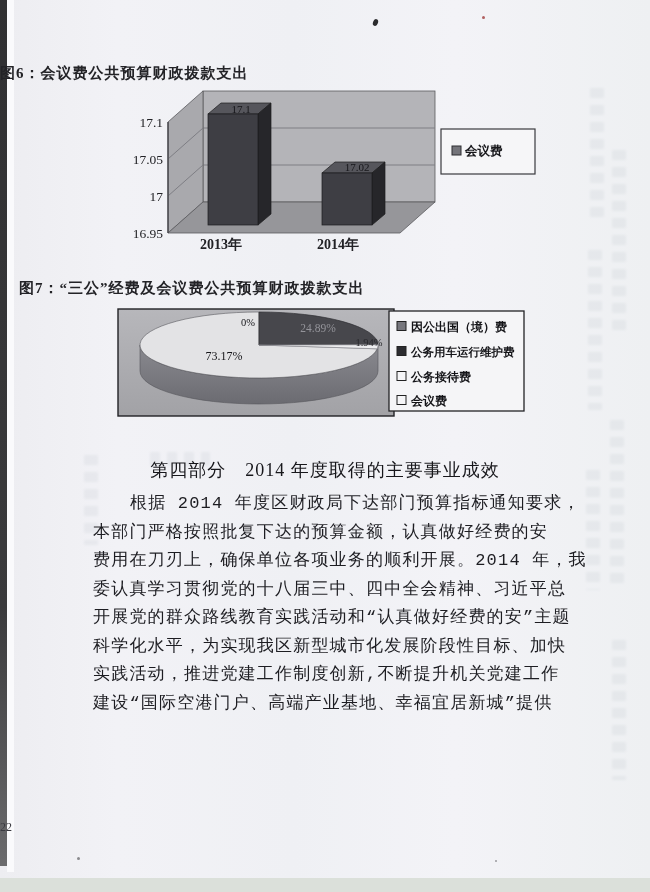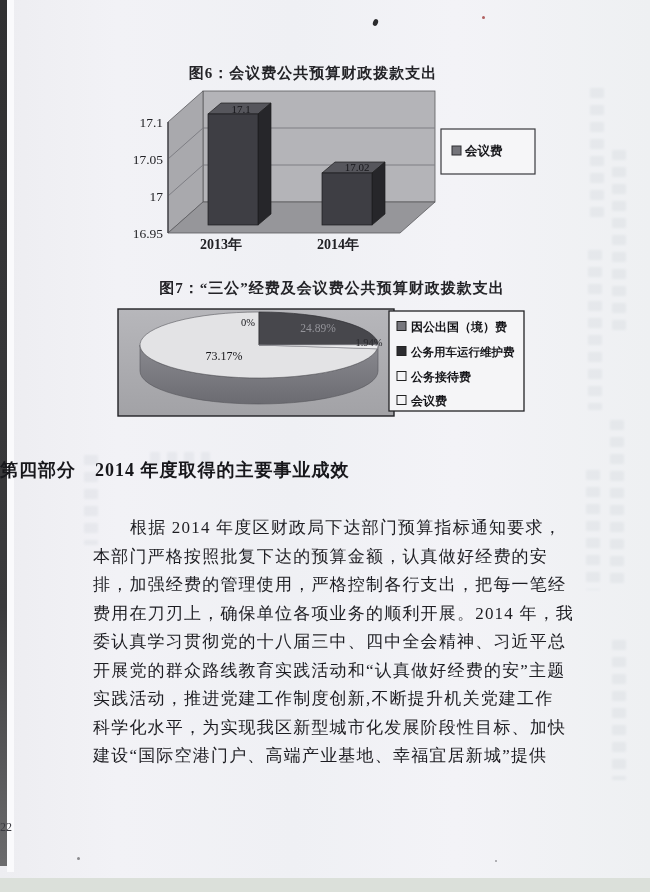--- a/index.html
+++ b/index.html
@@ -11,26 +11,26 @@
   
   .edge-left{position:absolute;left:0;top:0;width:7px;height:866px;
     background:linear-gradient(180deg,#303032 0%,#3a3a3c 70%,#6b6b6d 100%);}
   .edge-left-light{position:absolute;left:7px;top:0;width:7px;height:872px;background:#fafafc;}
   .edge-bottom{position:absolute;left:0;top:878px;width:650px;height:14px;background:#dbe0da;}
   .speck{position:absolute;border-radius:50%;}
   .smudge{position:absolute;width:14px;opacity:.08;filter:blur(1px);
     background:repeating-linear-gradient(180deg,#7c8598 0 10px,transparent 10px 17px);}
   .smudge.h{height:14px;width:auto;background:repeating-linear-gradient(90deg,#7c8598 0 10px,transparent 10px 17px);}
 
-  .chart-title{position:absolute;left:0;width:562px;text-align:center;
-    font-weight:bold;font-size:15px;letter-spacing:1px;color:#232327;margin-left:32px;}
-  .section-heading{position:absolute;left:0;width:650px;text-align:left;
-    font-weight:bold;font-size:18px;letter-spacing:1px;color:#17171b;}
-  .body-text{position:absolute;left:93px;top:514px;width:468px;
-    font-size:17px;line-height:28.5px;letter-spacing:1.2px;color:#1d1d22;}
+  .chart-title{position:absolute;left:0;width:562px;
+    font-weight:bold;font-size:15px;letter-spacing:1px;color:#232327;}
+  .section-heading{position:absolute;left:0;width:650px;text-align:center;
+    font-weight:normal;font-size:18px;letter-spacing:1px;color:#17171b;}
+  .body-text{position:absolute;left:93px;top:490px;width:468px;
+    font-size:17px;line-height:28.5px;letter-spacing:1.2px;color:#1d1d22;font-family:Liberation Mono, monospace;}
   .body-text .line{white-space:nowrap;}
   .body-text .line.indent{padding-left:37px;}
   .page-number{position:absolute;left:0;top:820px;width:650px;text-align:left;
     font-size:12px;color:#3a3a40;}
   svg{position:absolute;}
   svg text{font-family:"Liberation Serif", serif;}
   .legend-text{font-family:"Liberation Sans", sans-serif;font-weight:600;}
 </style>
 </head>
 <body>
@@ -134,24 +134,23 @@
       <rect x="282" y="90.5" width="9" height="9" fill="#f6f6f8" stroke="#222" stroke-width="1"></rect>
       <text x="296" y="99.5" font-size="12" fill="#141418" class="legend-text">会议费</text>
     </g>
   </svg>
 
   <div class="section-heading" style="top:458px;">第四部分　2014 年度取得的主要事业成效</div>
 
   <div class="body-text">
     <div class="line indent">根据 2014 年度区财政局下达部门预算指标通知要求，</div>
     <div class="line">本部门严格按照批复下达的预算金额，认真做好经费的安</div>
-    <div class="line">排，加强经费的管理使用，严格控制各行支出，把每一笔经</div>
     <div class="line">费用在刀刃上，确保单位各项业务的顺利开展。2014 年，我</div>
     <div class="line">委认真学习贯彻党的十八届三中、四中全会精神、习近平总</div>
     <div class="line">开展党的群众路线教育实践活动和“认真做好经费的安”主题</div>
+    <div class="line">科学化水平，为实现我区新型城市化发展阶段性目标、加快</div>
     <div class="line">实践活动，推进党建工作制度创新,不断提升机关党建工作</div>
-    <div class="line">科学化水平，为实现我区新型城市化发展阶段性目标、加快</div>
     <div class="line">建设“国际空港门户、高端产业基地、幸福宜居新城”提供</div>
   </div>
 
   <div class="page-number">22</div>
 
 </div>
 
 </body></html>

